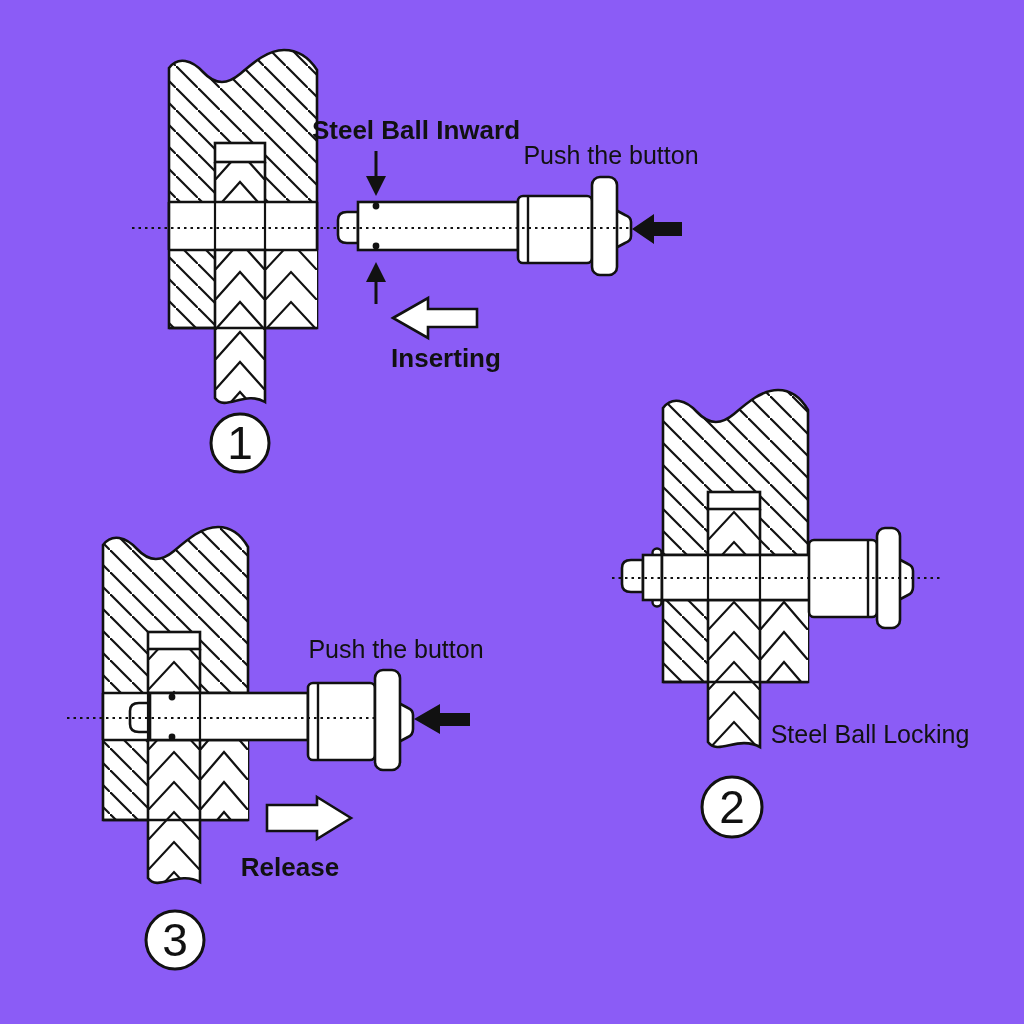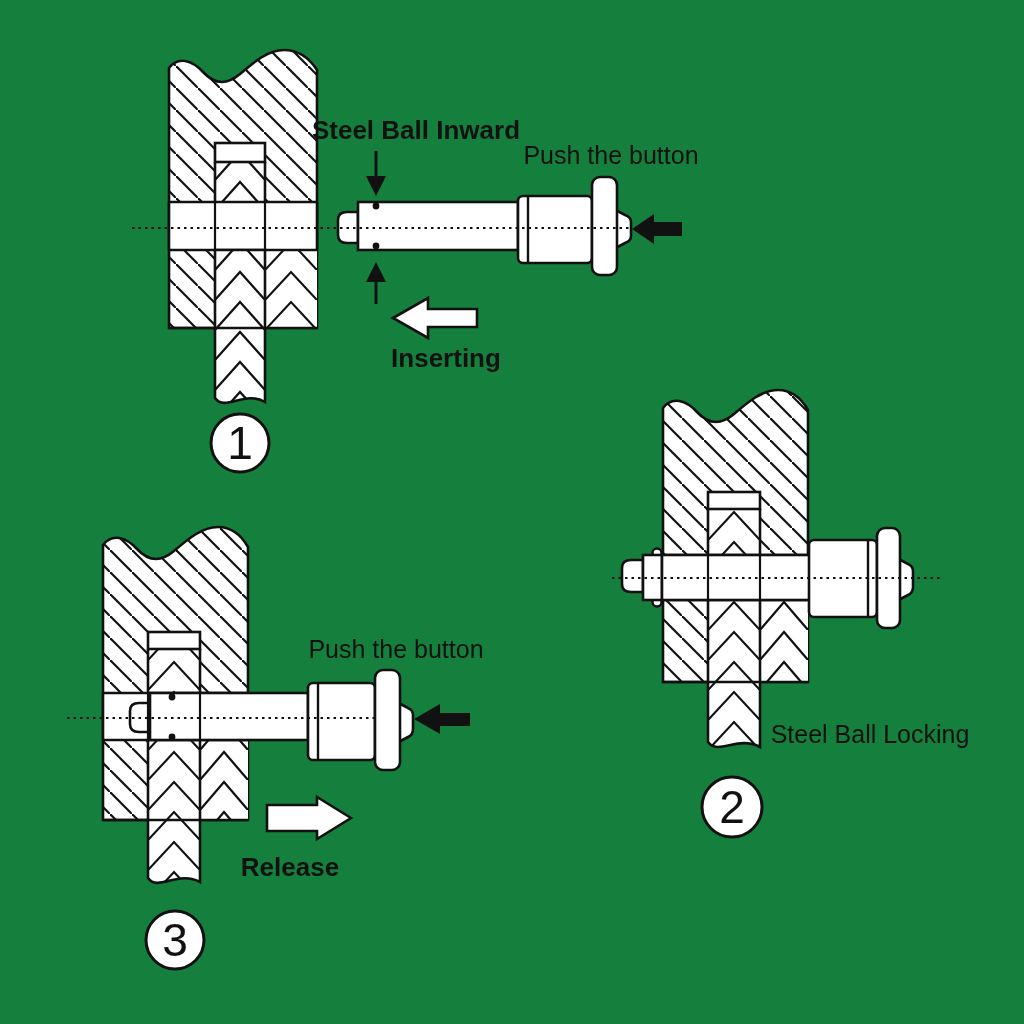--- a/index.html
+++ b/index.html
@@ -1,16 +1,16 @@
 <!DOCTYPE html>
 <html><head>
 <meta charset="utf-8">
 <style>
   html,body{margin:0;padding:0;background:#ffffff;}
-  .stage{position:relative;width:1024px;height:1024px;background:#15803d;overflow:hidden;
+  .stage{position:relative;width:1024px;height:1024px;background:#8b5cf6;overflow:hidden;
          font-family:"Liberation Sans", sans-serif;}
   svg text{font-family:"Liberation Sans", sans-serif;fill:#111;}
   .lbl{font-size:25px;}
   .lbl-bold{font-size:26px;font-weight:bold;}
   .stepnum{font-size:46px;}
 </style>
 </head>
 <body>
 
 <div class="stage">

